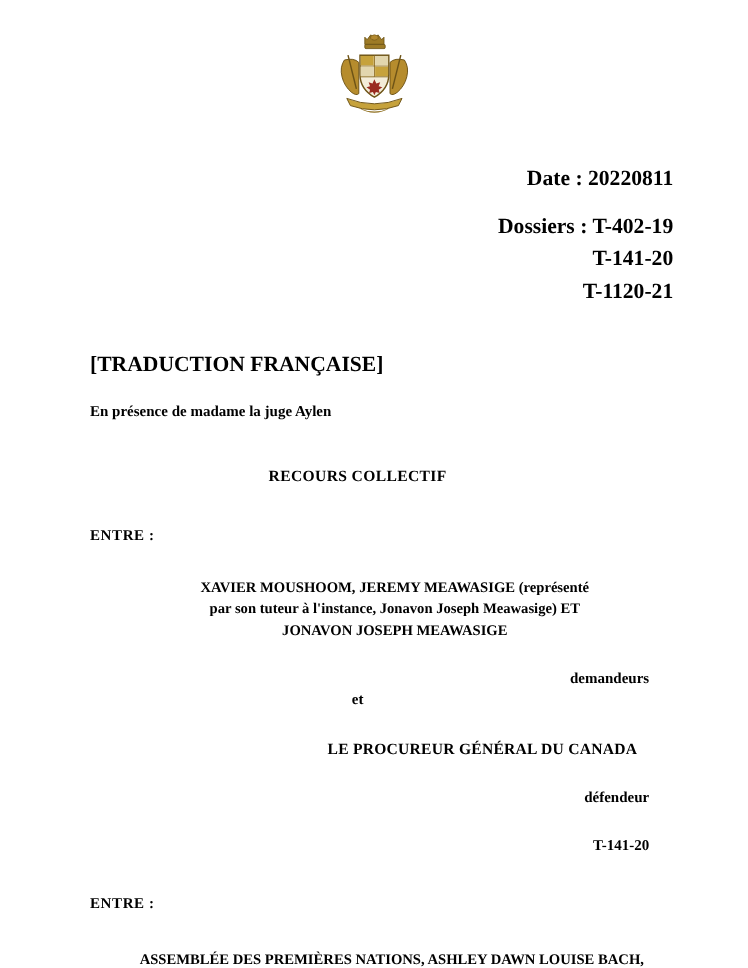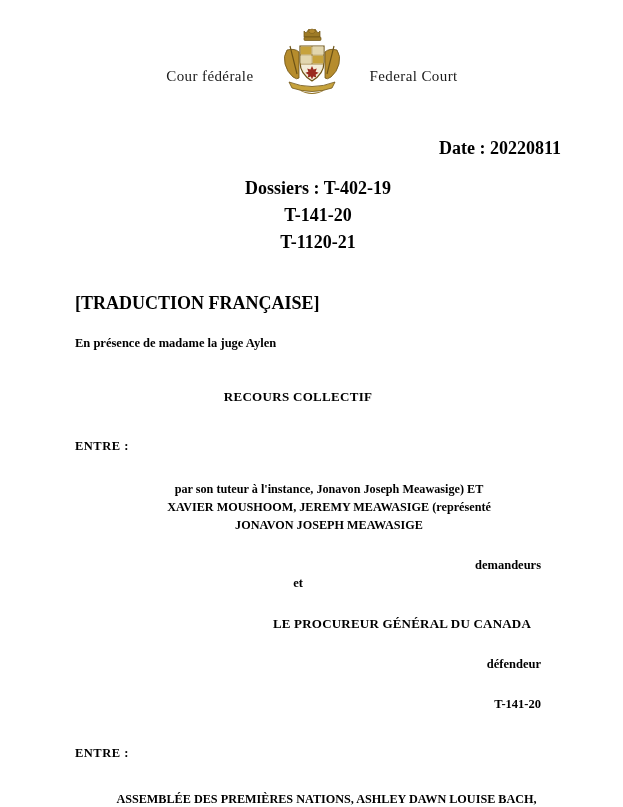--- a/index.html
+++ b/index.html
@@ -71,21 +71,21 @@
     font-weight: bold;
     font-size: 18px;
     line-height: 1.5;
   }
   .date-line {
     margin-top: 2px;
   }
   .dossiers {
     margin-top: 13px;
   }
-  .dossiers div { white-space: nowrap; text-align: center; }
+  .dossiers div { white-space: nowrap; }
 
   .trad {
     margin-top: 34px;
     font-weight: bold;
     font-size: 18px;
   }
   .place-date {
     margin-top: 22px;
     font-weight: bold;
     font-size: 12.5px;
@@ -160,21 +160,20 @@
     padding: 0 5px 0 22px;
   }
 </style>
 </head>
 <body>
 
 <div class="page">
 
   <div class="letterhead">
 
-    <div class="court-name-left">Cour fédérale</div>
 
     <div class="crest">
       <svg viewBox="0 0 70 72" width="70" height="72" xmlns="http://www.w3.org/2000/svg">
 
         <g fill="#9d7a26" stroke="#6d5316" stroke-width="0.7">
           <path d="M29 5 l3 -4 l3 4 l3 -4 l3 4 l2 -2 v6 h-16 v-6 z"></path>
           <rect x="27" y="9" width="17" height="3.5" rx="1"></rect>
         </g>
 
         <path d="M32 2 q3 -2 6 0 q1 2 -1 3 q-2 1 -4 0 q-2 -1 -1 -3z" fill="#b2892f" stroke="#6d5316" stroke-width="0.5"></path>
@@ -198,21 +197,20 @@
         <rect x="35.6" y="27.6" width="10.8" height="7.8" fill="#c6a23c"></rect>
 
         <path d="M35 38 l1.6 3.6 l3.2 -1 l-1.2 3.2 l3 1 l-3 2 l0.8 2.6 l-3.2 -0.8 l-1.2 2.8 l-1.2 -2.8 l-3.2 0.8 l0.8 -2.6 l-3 -2 l3 -1 l-1.2 -3.2 l3.2 1 z" fill="#9a2b20"></path>
 
         <path d="M12 54 q23 9 46 0 l-3 6 q-20 7 -40 0 z" fill="#c6a23c" stroke="#6d5316" stroke-width="0.8"></path>
 
         <path d="M22 62 q13 8 26 0 q-13 6 -26 0z" fill="#8f6f1f"></path>
       </svg>
     </div>
 
-    <div class="court-name-right">Federal Court</div>
   </div>
 
   <div class="body-wrap">
 
     <div class="right-block">
       <div class="date-line">Date : 20220811</div>
       <div class="dossiers">
         <div>Dossiers : T-402-19</div>
         <div>T-141-20</div>
         <div>T-1120-21</div>
@@ -222,22 +220,22 @@
     <div class="trad">[TRADUCTION FRANÇAISE]</div>
 
 
     <div class="presence">En présence de madame la juge Aylen</div>
 
     <div class="recours">RECOURS COLLECTIF</div>
 
     <div class="entre">ENTRE :</div>
 
     <div class="party-block">
+      <div>XAVIER MOUSHOOM, JEREMY MEAWASIGE (représenté</div>
       <div>par son tuteur à l'instance, Jonavon Joseph Meawasige) ET</div>
-      <div>XAVIER MOUSHOOM, JEREMY MEAWASIGE (représenté</div>
       <div>JONAVON JOSEPH MEAWASIGE</div>
     </div>
 
     <div class="role">demandeurs</div>
 
     <div class="et-center">et</div>
 
     <div class="party-single">LE PROCUREUR GÉNÉRAL DU CANADA</div>
 
     <div class="role">défendeur</div>

